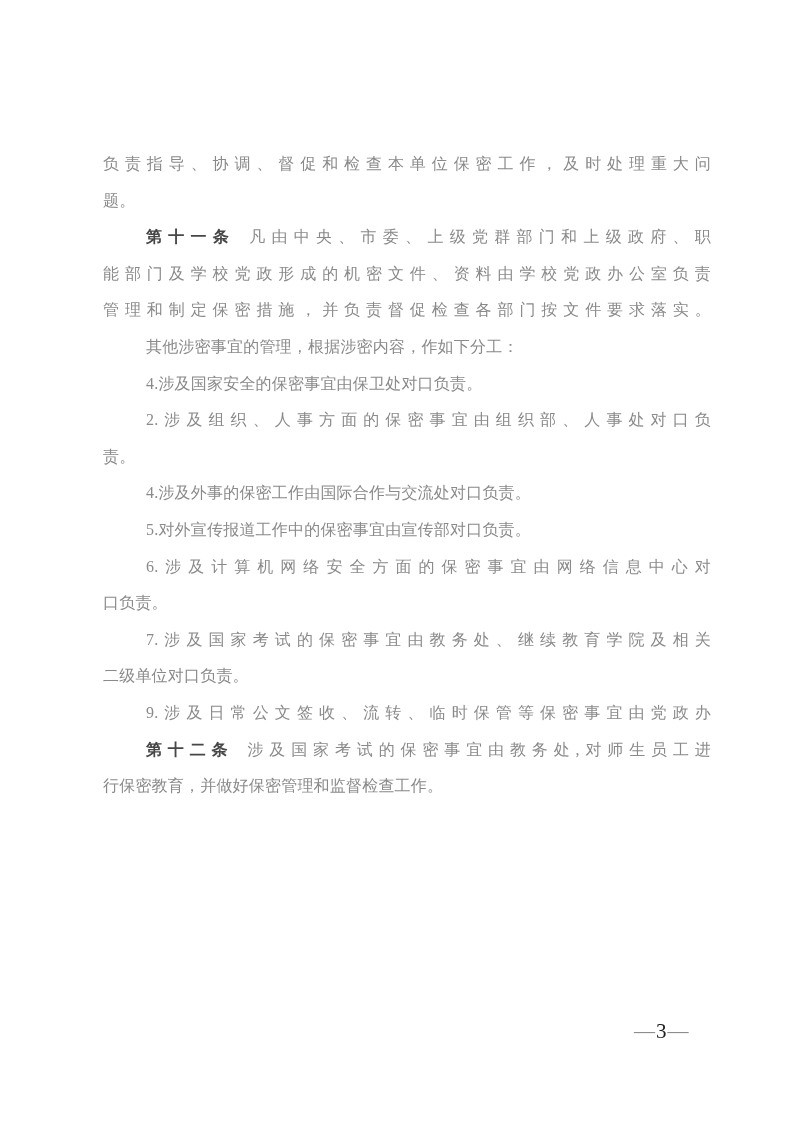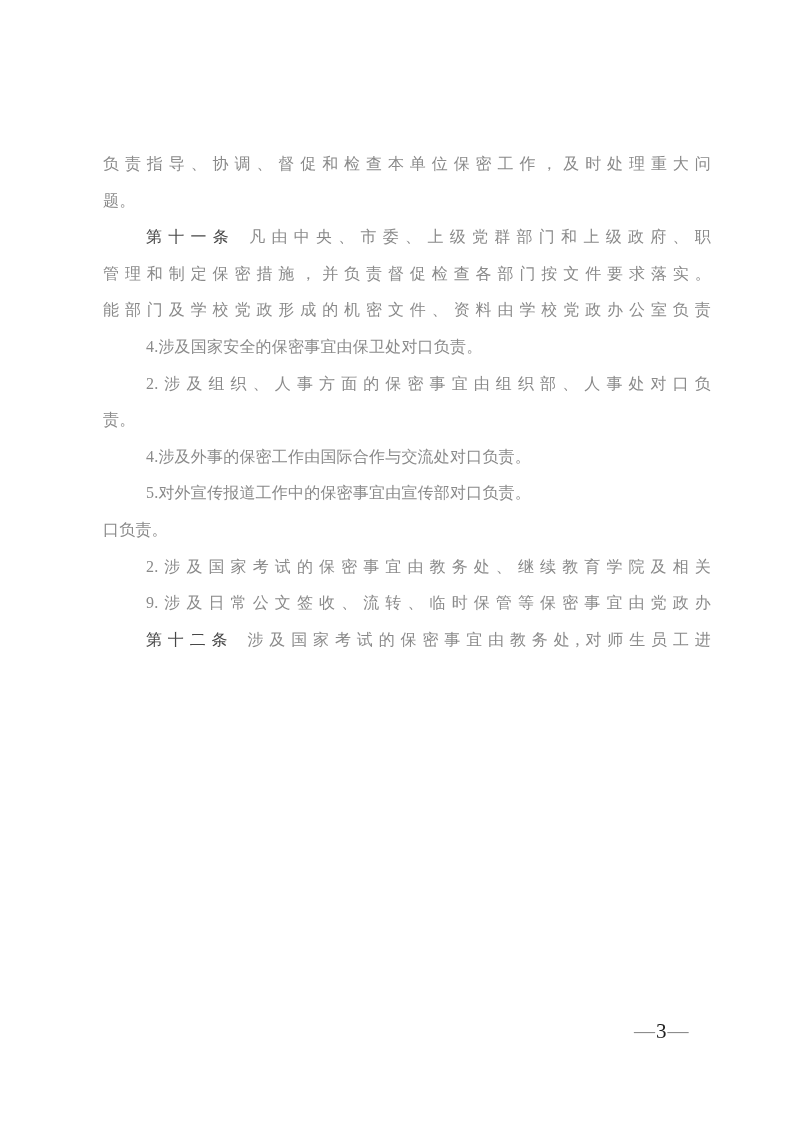--- a/index.html
+++ b/index.html
@@ -27,21 +27,21 @@
     letter-spacing: 0.2px;
   }
   .line { height: 36.6px; text-align: left; white-space: normal; }
   .line.full {
     text-align: justify;
     text-align-last: justify;
     text-justify: inter-character;
   }
   .line.indent { text-indent: 43px; }
   .head {
-    font-weight: normal;
+    font-weight: bold;
     color: var(--heading-text, #474747);
     margin-right: 14px;
     margin-top: 44px;
   }
   .page-number {
     position: absolute;
     left: 634px;
     top: 1019px;
     font-size: 21px;
     line-height: 25px;
@@ -51,30 +51,34 @@
 </style>
 </head>
 <body>
 
 <div class="page">
 
   <div class="text-block">
     <div class="line full"><span>负责指导、协调、督促和检查本单位保密工作，及时处理重大问</span></div>
     <div class="line"><span>题。</span></div>
     <div class="line indent full"><span class="head">第十一条</span><span>凡由中央、市委、上级党群部门和上级政府、职</span></div>
+    <div class="line full"><span>能部门及学校党政形成的机密文件、资料由学校党政办公室负责</span></div>
     <div class="line full"><span>管理和制定保密措施，并负责督促检查各部门按文件要求落实。</span></div>
-    <div class="line full"><span>能部门及学校党政形成的机密文件、资料由学校党政办公室负责</span></div>
+    <div class="line indent"><span>其他涉密事宜的管理，根据涉密内容，作如下分工：</span></div>
     <div class="line indent"><span>4.涉及国家安全的保密事宜由保卫处对口负责。</span></div>
     <div class="line indent full"><span>2.涉及组织、人事方面的保密事宜由组织部、人事处对口负</span></div>
     <div class="line"><span>责。</span></div>
     <div class="line indent"><span>4.涉及外事的保密工作由国际合作与交流处对口负责。</span></div>
     <div class="line indent"><span>5.对外宣传报道工作中的保密事宜由宣传部对口负责。</span></div>
+    <div class="line indent full"><span>6.涉及计算机网络安全方面的保密事宜由网络信息中心对</span></div>
     <div class="line"><span>口负责。</span></div>
-    <div class="line indent full"><span>2.涉及国家考试的保密事宜由教务处、继续教育学院及相关</span></div>
+    <div class="line indent full"><span>7.涉及国家考试的保密事宜由教务处、继续教育学院及相关</span></div>
+    <div class="line"><span>二级单位对口负责。</span></div>
     <div class="line indent full"><span>9.涉及日常公文签收、流转、临时保管等保密事宜由党政办</span></div>
     <div class="line indent full"><span class="head">第十二条</span><span>涉及国家考试的保密事宜由教务处,对师生员工进</span></div>
+    <div class="line"><span>行保密教育，并做好保密管理和监督检查工作。</span></div>
   </div>
 
   <div class="page-number">
     <span class="dash">—</span><span class="num">3</span><span class="dash">—</span>
   </div>
 
 </div>
 
 </body></html>

